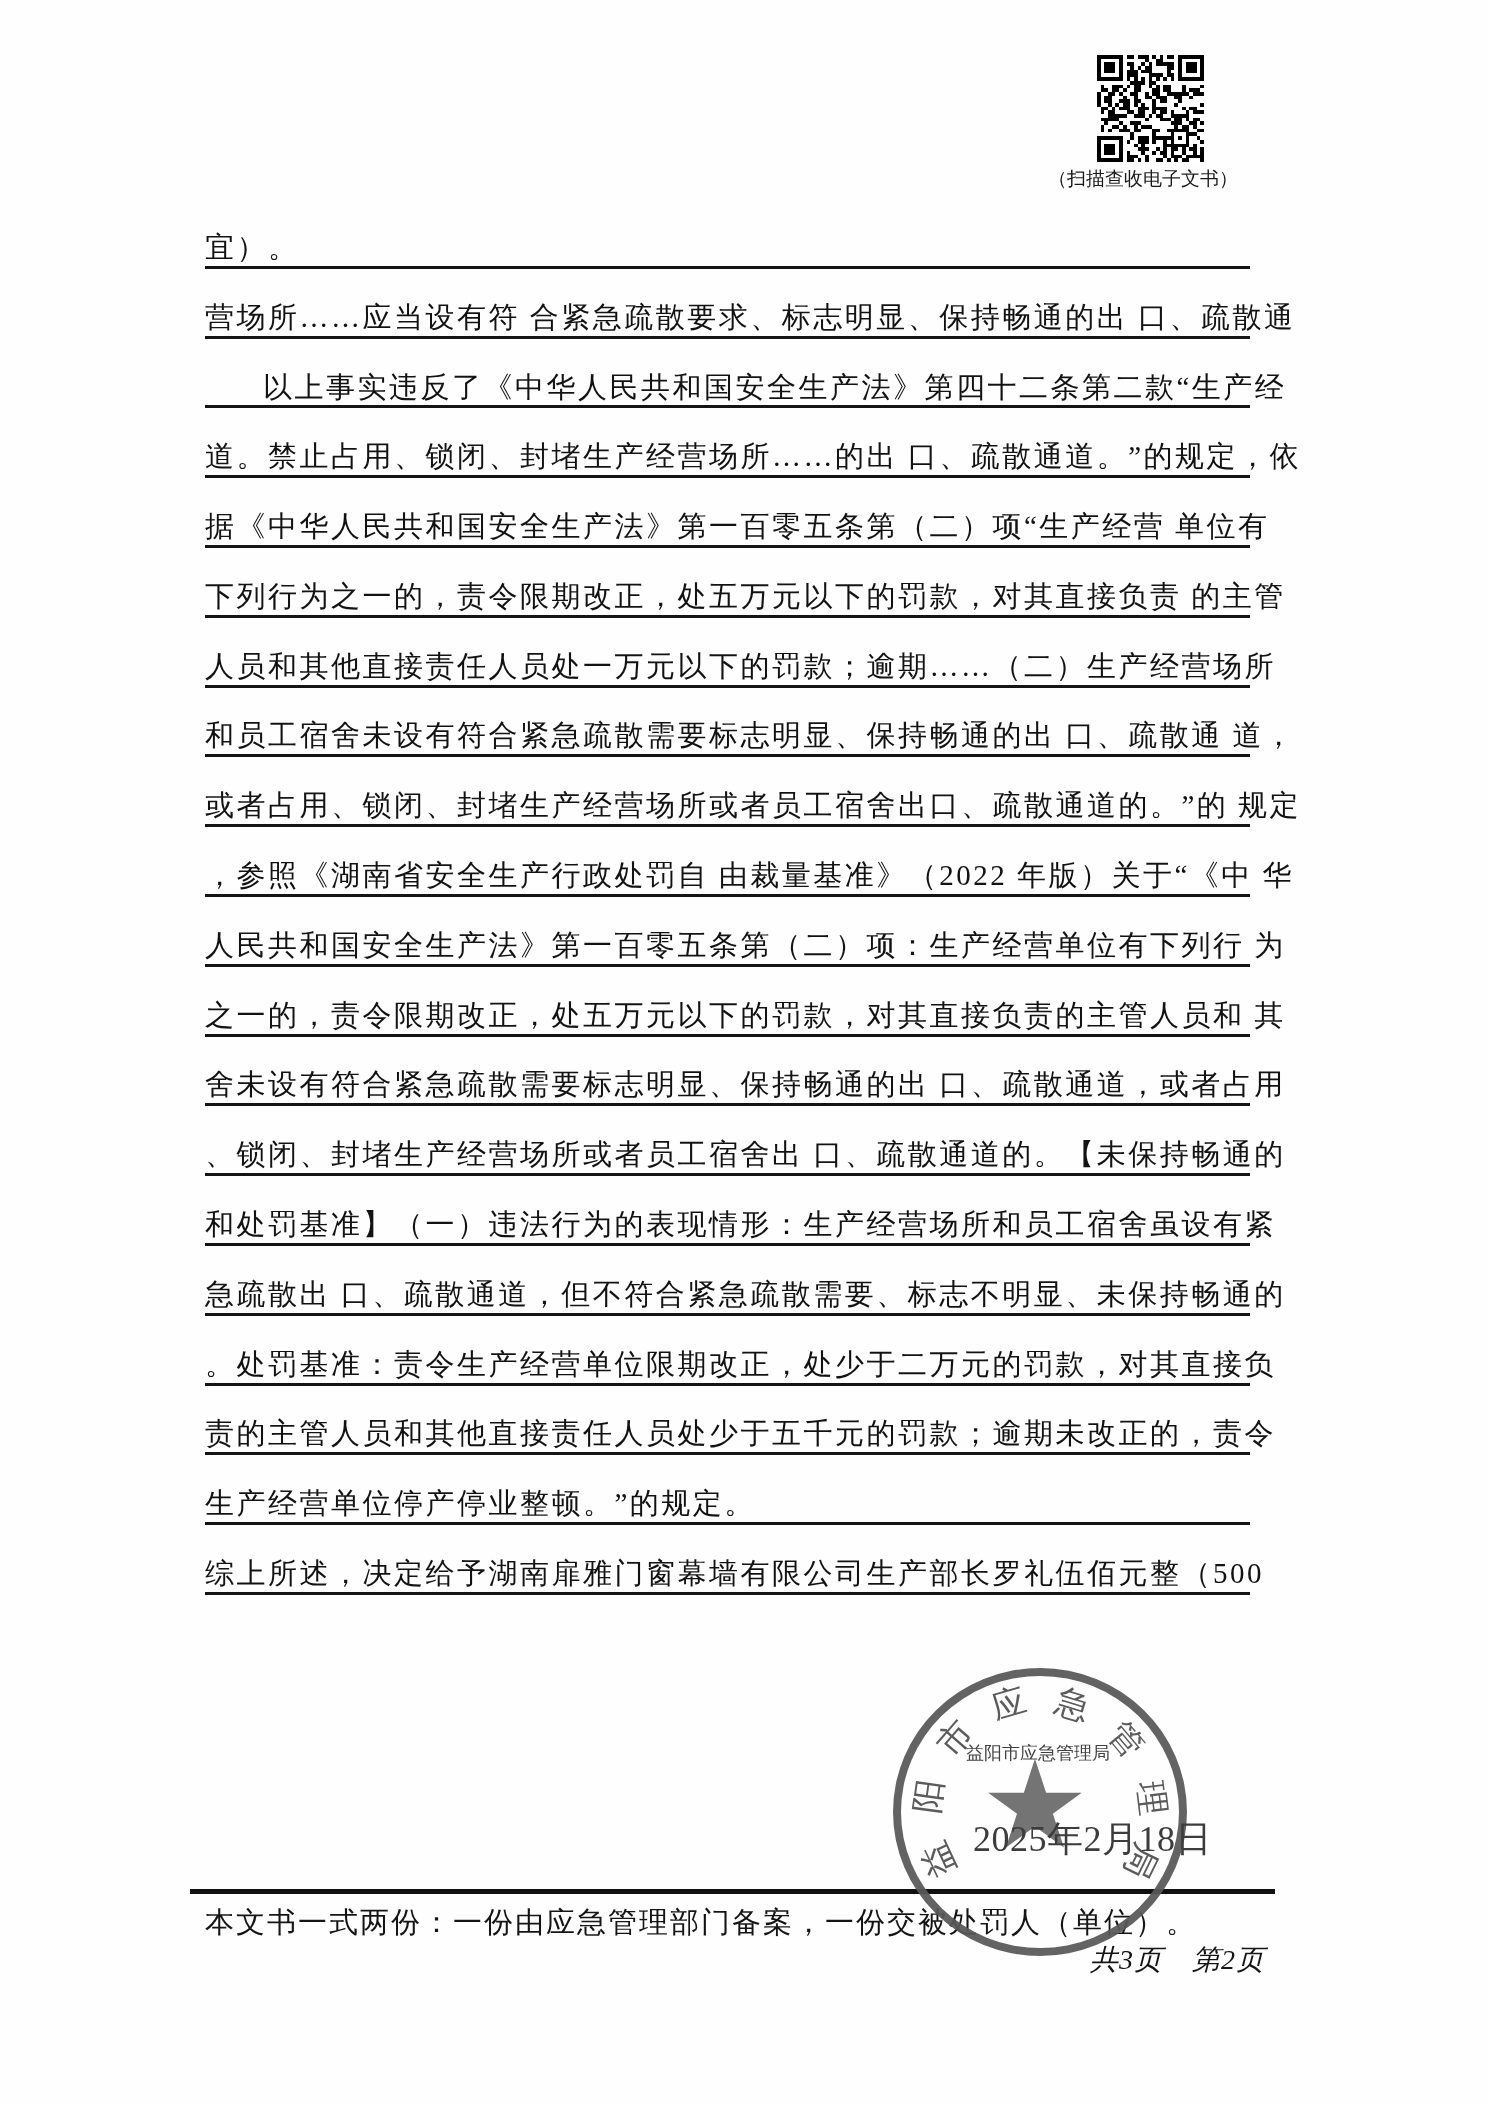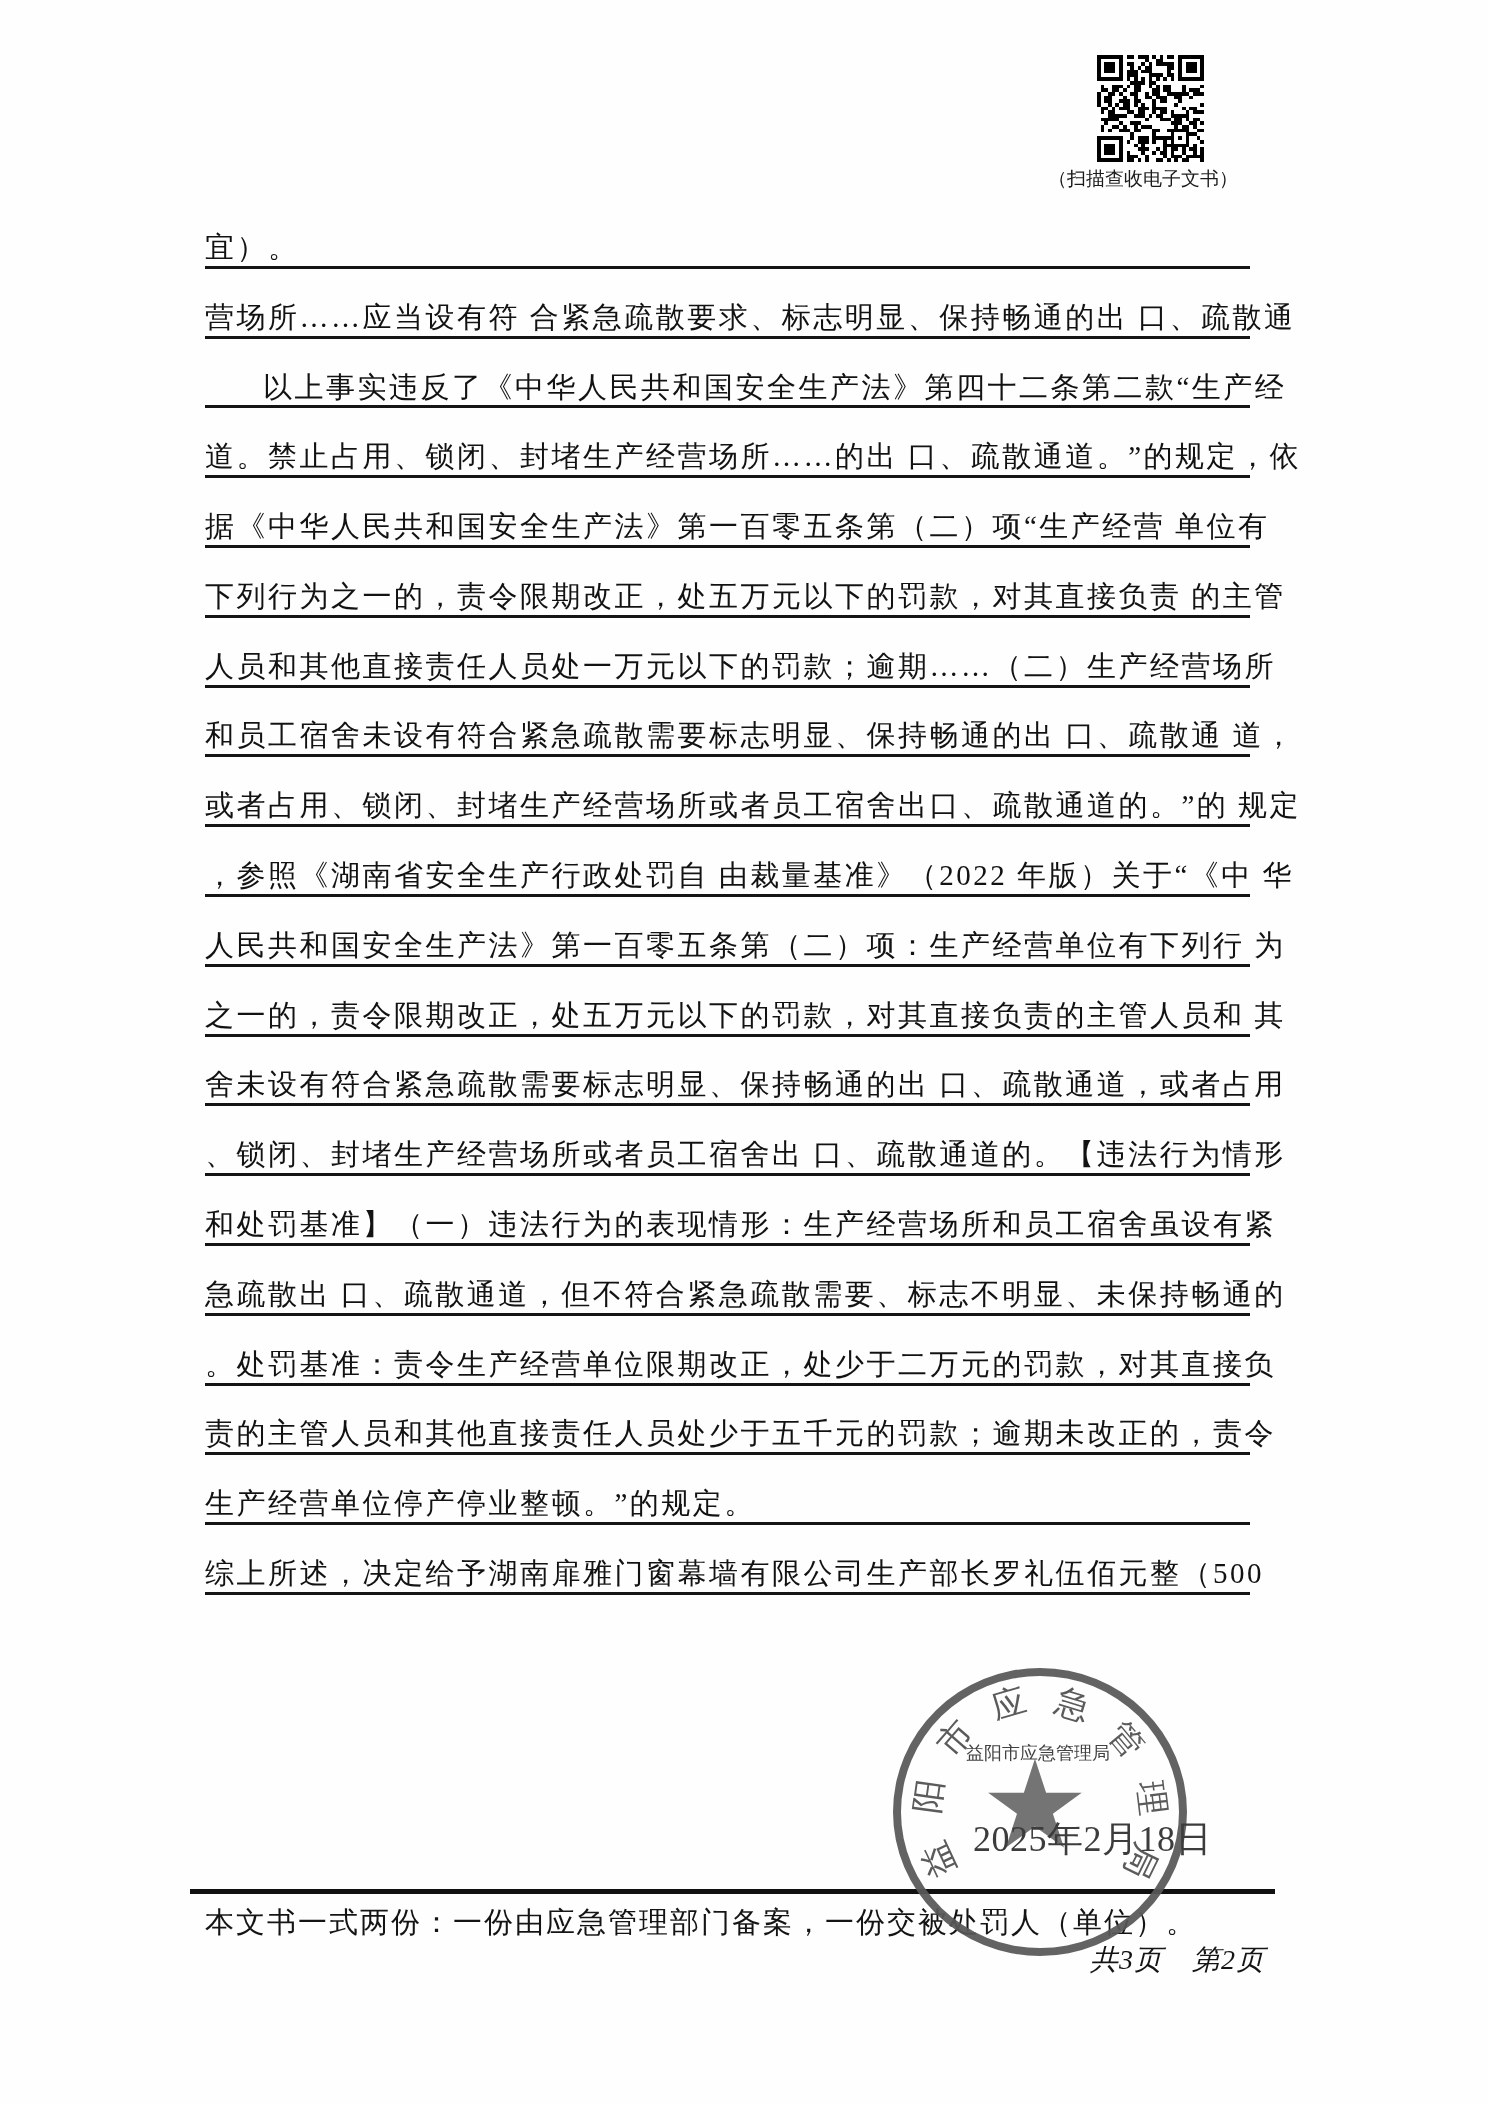--- a/index.html
+++ b/index.html
@@ -93,21 +93,21 @@
       <div class="doc-line">道。禁止占用、锁闭、封堵生产经营场所……的出 口、疏散通道。”的规定，依</div>
       <div class="doc-line">据《中华人民共和国安全生产法》第一百零五条第（二）项“生产经营 单位有</div>
       <div class="doc-line">下列行为之一的，责令限期改正，处五万元以下的罚款，对其直接负责 的主管</div>
       <div class="doc-line">人员和其他直接责任人员处一万元以下的罚款；逾期……（二）生产经营场所</div>
       <div class="doc-line">和员工宿舍未设有符合紧急疏散需要标志明显、保持畅通的出 口、疏散通 道，</div>
       <div class="doc-line">或者占用、锁闭、封堵生产经营场所或者员工宿舍出口、疏散通道的。”的 规定</div>
       <div class="doc-line">，参照《湖南省安全生产行政处罚自 由裁量基准》（2022 年版）关于“《中 华</div>
       <div class="doc-line">人民共和国安全生产法》第一百零五条第（二）项：生产经营单位有下列行 为</div>
       <div class="doc-line">之一的，责令限期改正，处五万元以下的罚款，对其直接负责的主管人员和 其</div>
       <div class="doc-line">舍未设有符合紧急疏散需要标志明显、保持畅通的出 口、疏散通道，或者占用</div>
-      <div class="doc-line">、锁闭、封堵生产经营场所或者员工宿舍出 口、疏散通道的。【违法行为情形</div>
+      <div class="doc-line">、锁闭、封堵生产经营场所或者员工宿舍出 口、疏散通道的。【未保持畅通的</div>
       <div class="doc-line">和处罚基准】（一）违法行为的表现情形：生产经营场所和员工宿舍虽设有紧</div>
       <div class="doc-line">急疏散出 口、疏散通道，但不符合紧急疏散需要、标志不明显、未保持畅通的</div>
       <div class="doc-line">。处罚基准：责令生产经营单位限期改正，处少于二万元的罚款，对其直接负</div>
       <div class="doc-line">责的主管人员和其他直接责任人员处少于五千元的罚款；逾期未改正的，责令</div>
       <div class="doc-line">生产经营单位停产停业整顿。”的规定。</div>
       <div class="doc-line">综上所述，决定给予湖南扉雅门窗幕墙有限公司生产部长罗礼伍佰元整（500</div>
     </div>
 
   <div class="footer-rule"></div>
   <div class="footer-note">本文书一式两份：一份由应急管理部门备案，一份交被处罚人（单位）。</div>

